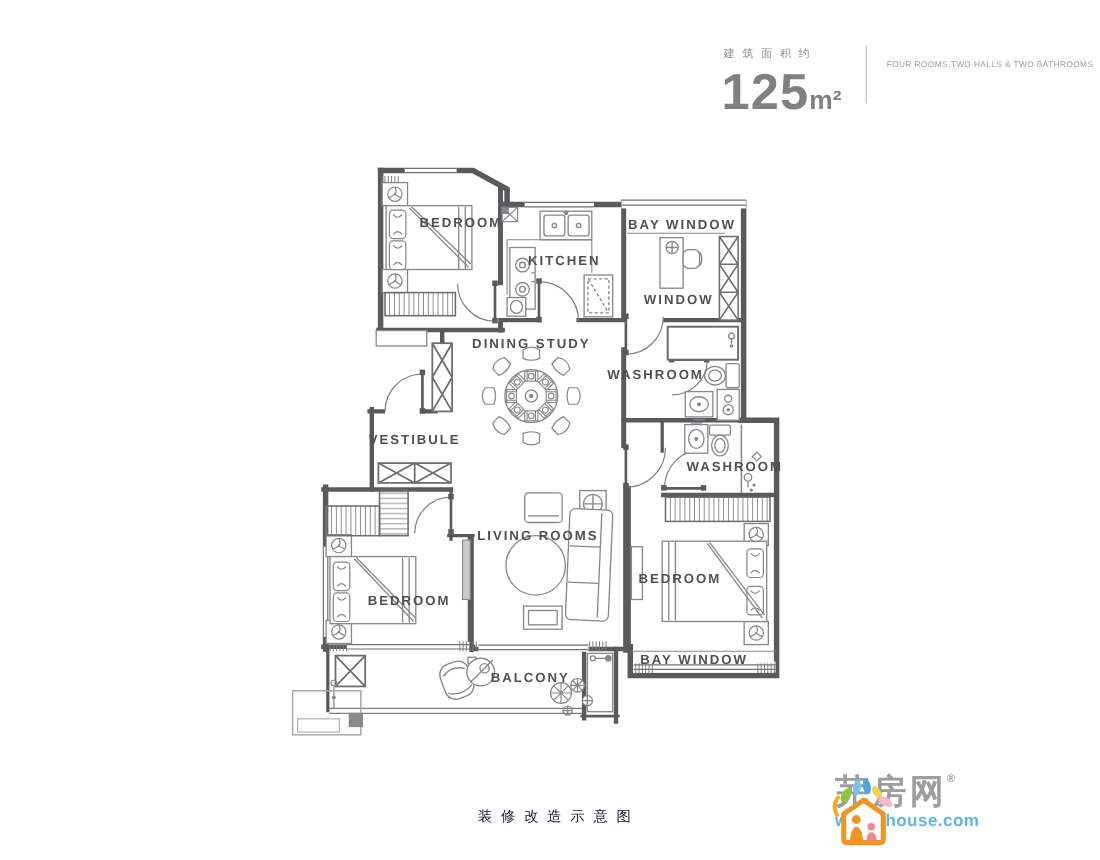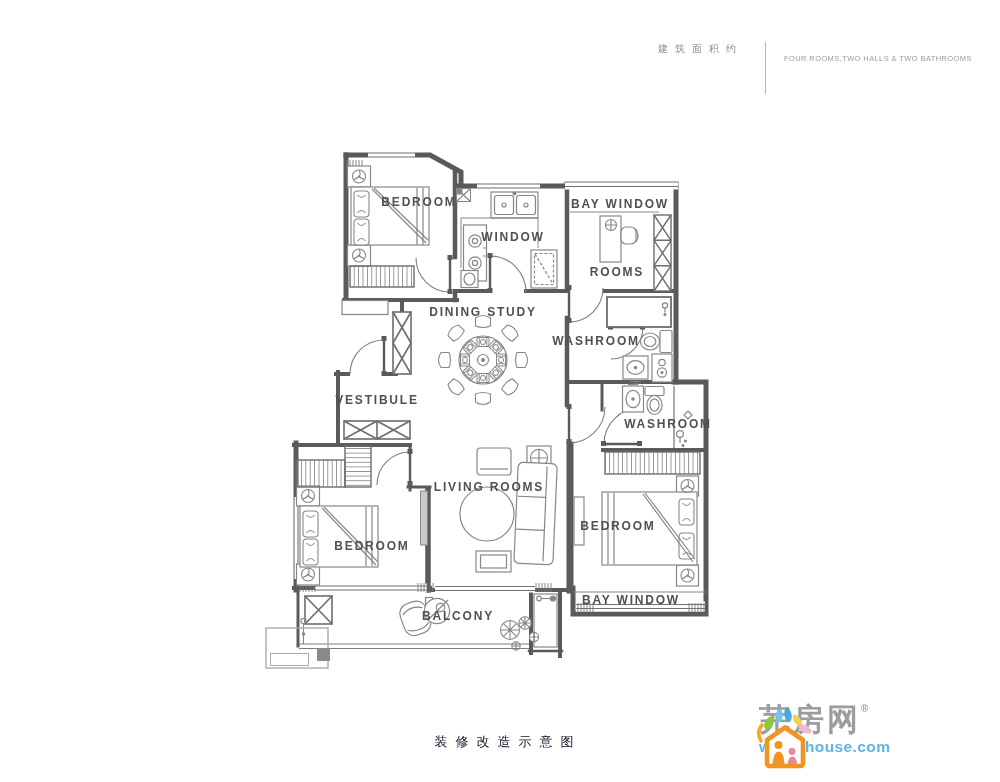--- a/index.html
+++ b/index.html
@@ -407,36 +407,39 @@
       <circle cx="303.5" cy="634" r="1.2" fill="#85878a"></circle>
     </g>
     <g fill="none" stroke="#ababab" stroke-width="1.4">
       <rect x="266" y="628" width="62" height="40"></rect>
       <rect x="270.5" y="653.5" width="38" height="12" stroke-width="1"></rect>
       <rect x="317" y="648" width="13" height="13" fill="#898a8c" stroke="none"></rect>
     </g>
   </svg>
 
   <div class="room-label" style="left:419px;top:202px;">BEDROOM</div>
-  <div class="room-label" style="left:513px;top:237px;">WINDOW</div>
+  <div class="room-label" style="left:513px;top:237px;">KITCHEN</div>
   <div class="room-label" style="left:620px;top:204px;">BAY WINDOW</div>
-  <div class="room-label" style="left:617px;top:272px;">ROOMS</div>
+  <div class="room-label" style="left:617px;top:272px;">WINDOW</div>
   <div class="room-label" style="left:483px;top:312px;">DINING STUDY</div>
   <div class="room-label" style="left:596px;top:341px;">WASHROOM</div>
   <div class="room-label" style="left:377px;top:400px;text-align:center;">VESTIBULE</div>
   <div class="room-label" style="left:668px;top:424px;">WASHROOM</div>
   <div class="room-label" style="left:489px;top:487px;">LIVING ROOMS</div>
   <div class="room-label" style="left:372px;top:546px;">BEDROOM</div>
   <div class="room-label" style="left:618px;top:526px;">BEDROOM</div>
   <div class="room-label" style="left:631px;top:600px;">BAY WINDOW</div>
-  <div class="room-label" style="left:458px;top:616px;">BALCONY</div>
+  <div class="room-label" style="left:482px;top:616px;">BALCONY</div>
 
   <div class="hdr">
     <div class="hdr-area">
       <div class="hdr-area-label">建筑面积约</div>
+      <div class="hdr-area-row">
+        <span class="hdr-area-value">125</span><span class="hdr-area-unit">m²</span>
+      </div>
     </div>
     <div class="hdr-div"></div>
     <div class="hdr-right">
       <div class="hdr-title-en">FOUR ROOMS,TWO HALLS &amp; TWO BATHROOMS</div>
     </div>
   </div>
 
   <div class="footer-caption">装修改造示意图</div>
 
   <div class="logo">

